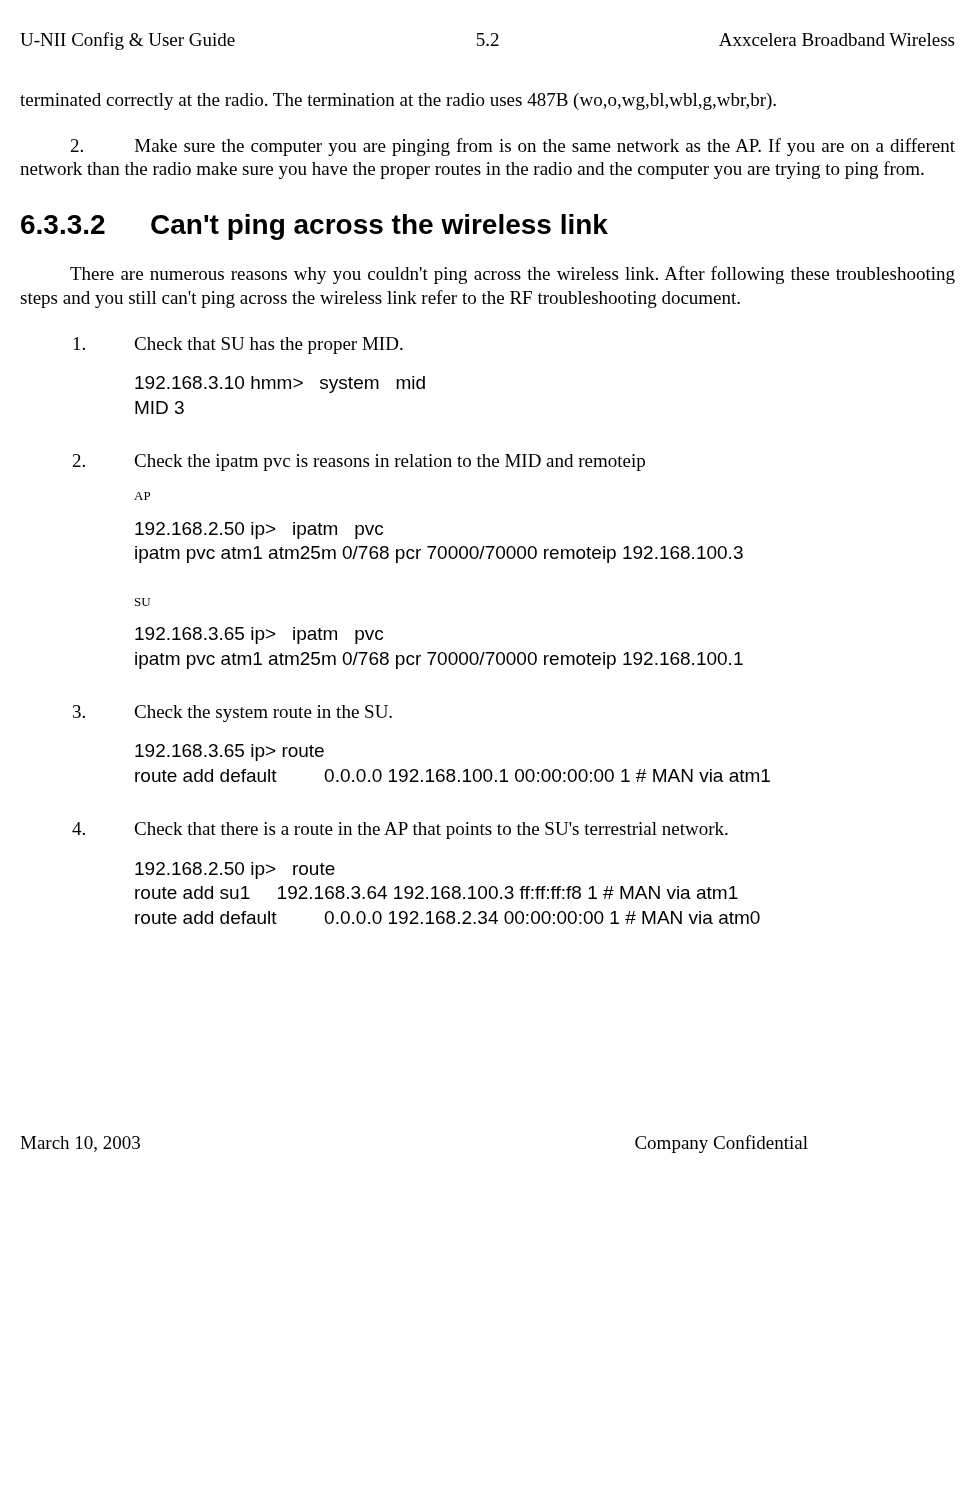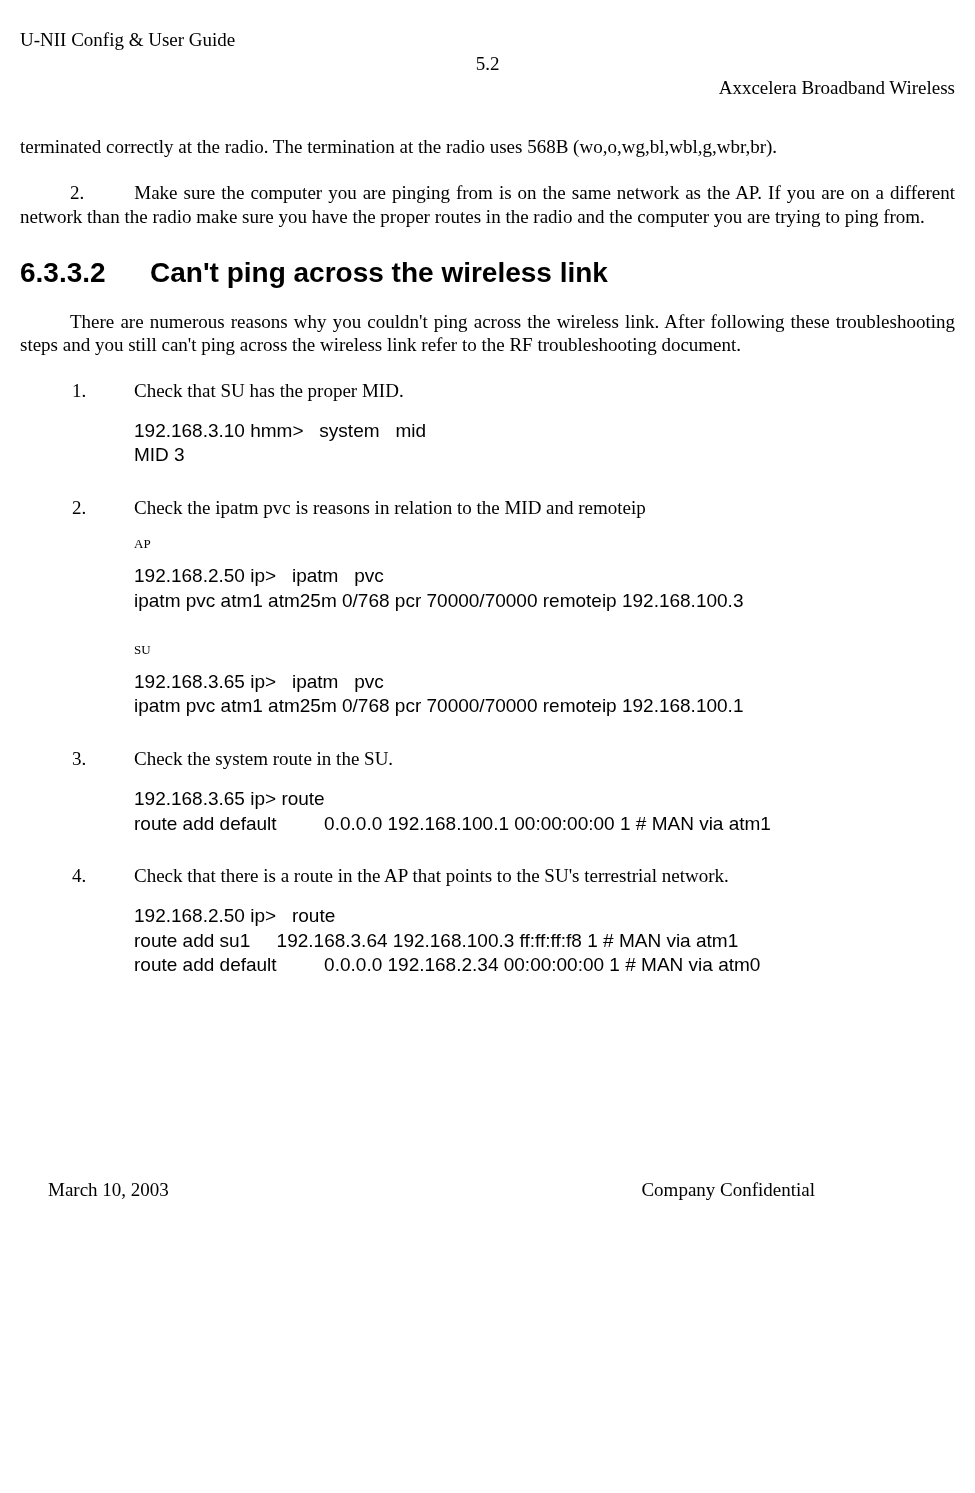--- a/index.html
+++ b/index.html
@@ -10,22 +10,22 @@
       padding: 28px 20px 30px 20px;
       width: 935px;
       color: #000;
       background: #fff;
     }
     .header, .footer {
       display: flex;
       justify-content: space-between;
       font-size: 19px;
     }
-    .header { margin-bottom: 36px; flex-direction: column; }
-    .footer { margin-top: 200px; margin-left: 28px; }
+    .header { margin-bottom: 36px; }
+    .footer { margin-top: 200px; }
     .header span, .footer span { flex: 1; }
     .header span:nth-child(2), .footer span:nth-child(2) { text-align: center; }
     .header span:nth-child(3), .footer span:nth-child(3) { text-align: right; }
     .p-justify {
       text-align: justify;
       margin: 0 0 22px 0;
     }
     .indent {
       display: inline-block;
       width: 50px;
@@ -61,21 +61,21 @@
   </style>
 </head>
 <body>
 
 <div class="header">
   <span>U-NII Config &amp; User Guide</span>
   <span>5.2</span>
   <span>Axxcelera Broadband Wireless</span>
 </div>
 
-<p class="p-justify">terminated correctly at the radio. The termination at the radio uses 568B (wo,o,wg,bl,wbl,g,wbr,br).</p>
+<p class="p-justify">terminated correctly at the radio. The termination at the radio uses 487B (wo,o,wg,bl,wbl,g,wbr,br).</p>
 
 <p class="p-justify">
   <span class="indent"></span><span>2.</span><span class="num-gap"></span><span>Make sure the computer you are pinging from is on the same network as the AP. If you are on a different network than the radio make sure you have the proper routes in the radio and the computer you are trying to ping from.</span>
 </p>
 
 <h3 class="section-heading">
   <span class="sec-num">6.3.3.2</span><span>Can't ping across the wireless link</span>
 </h3>
 
 <p class="p-justify">

